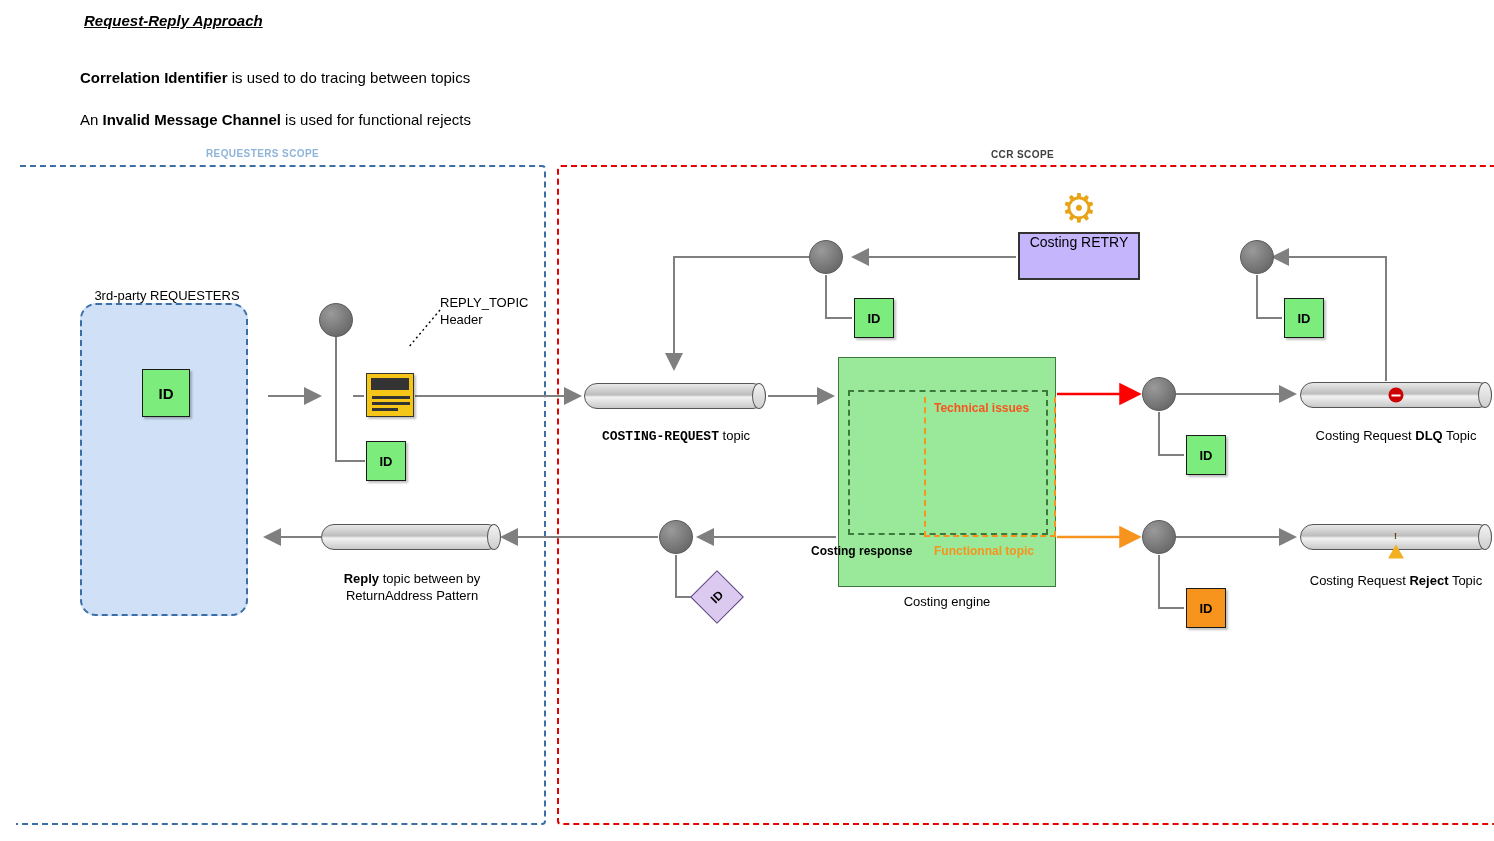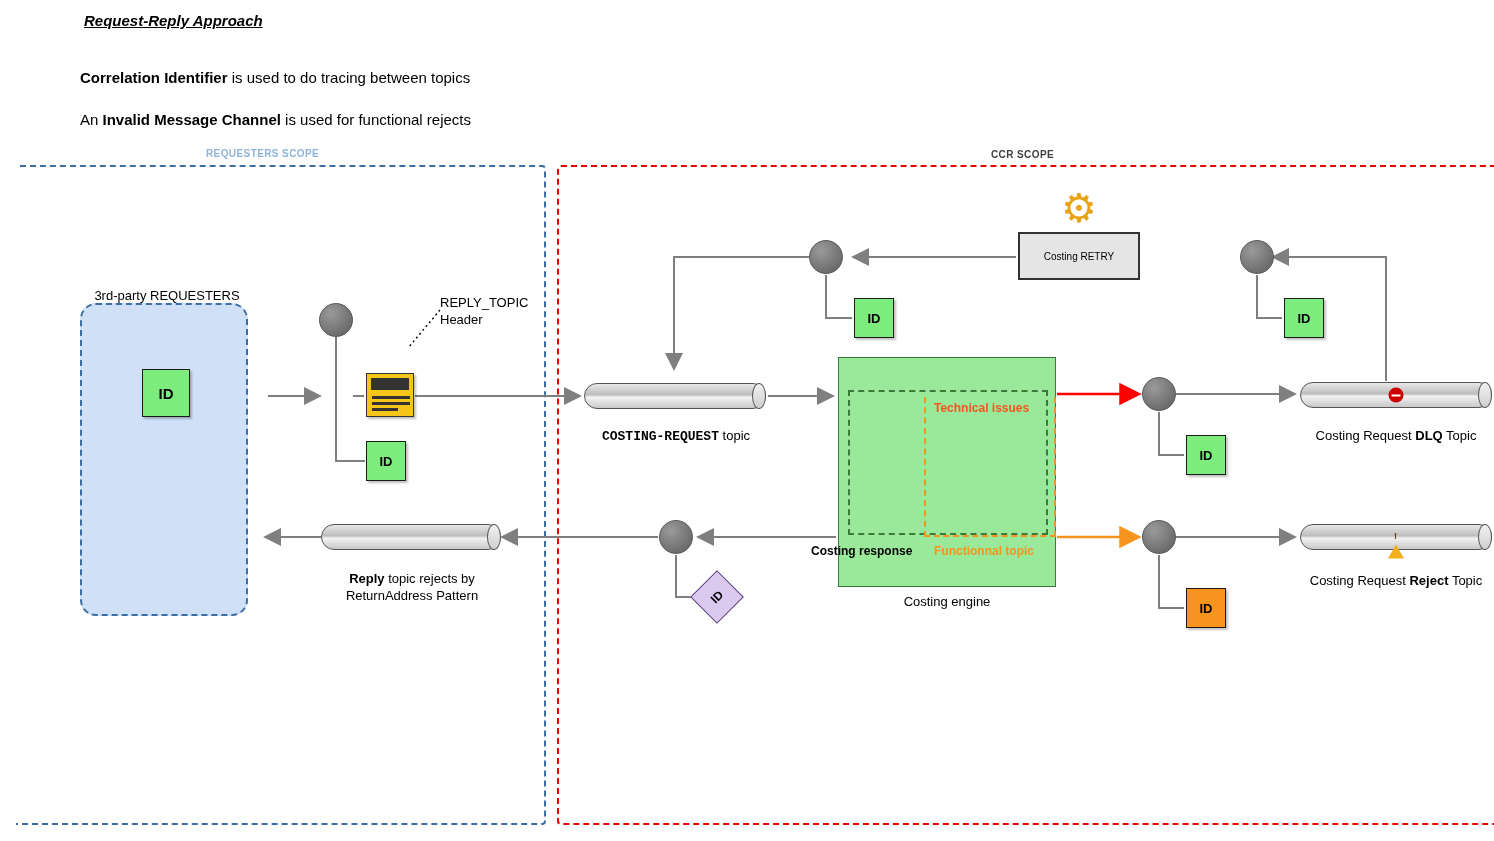--- a/index.html
+++ b/index.html
@@ -262,25 +262,25 @@
     left: 822px; top: 594px;
     width: 218px;
     text-align: center;
     font-size: 13px;
   }
 
   
   #costing-retry {
     left: 1002px; top: 232px;
     width: 122px; height: 48px;
-    background: #e5e5e5;
+    background: #c4b5fd;
     border: 2px solid #333;
     box-sizing: border-box;
-    display: flex; align-items: center; justify-content: center;
-    font-size: 10px;
+    display: flex; align-items: flex-start; justify-content: center;
+    font-size: 14px;
   }
   #gear-icon {
     left: 1040px; top: 186px;
     width: 46px; height: 44px;
     font-size: 40px;
     line-height: 44px;
     color: #e8a317;
     text-align: center;
   }
   #reply-topic-header {
@@ -458,17 +458,17 @@
     <div id="id-diamond"></div>
   </div>
   <div class="abs" id="id-diamond-text">
     <span>ID</span>
   </div>
 
   <div class="topic" style="left:305px; top:524px; width:180px;">
     <span class="cap"></span>
   </div>
   <div class="topic-caption" style="left:296px; top:570px; width:200px; line-height:17px;">
-    <span><b>Reply</b><span> topic rejects by</span></span>
+    <span><b>Reply</b><span> topic between by</span></span>
     <div>ReturnAddress Pattern</div>
   </div>
 
 </div>
 
 </body></html>

